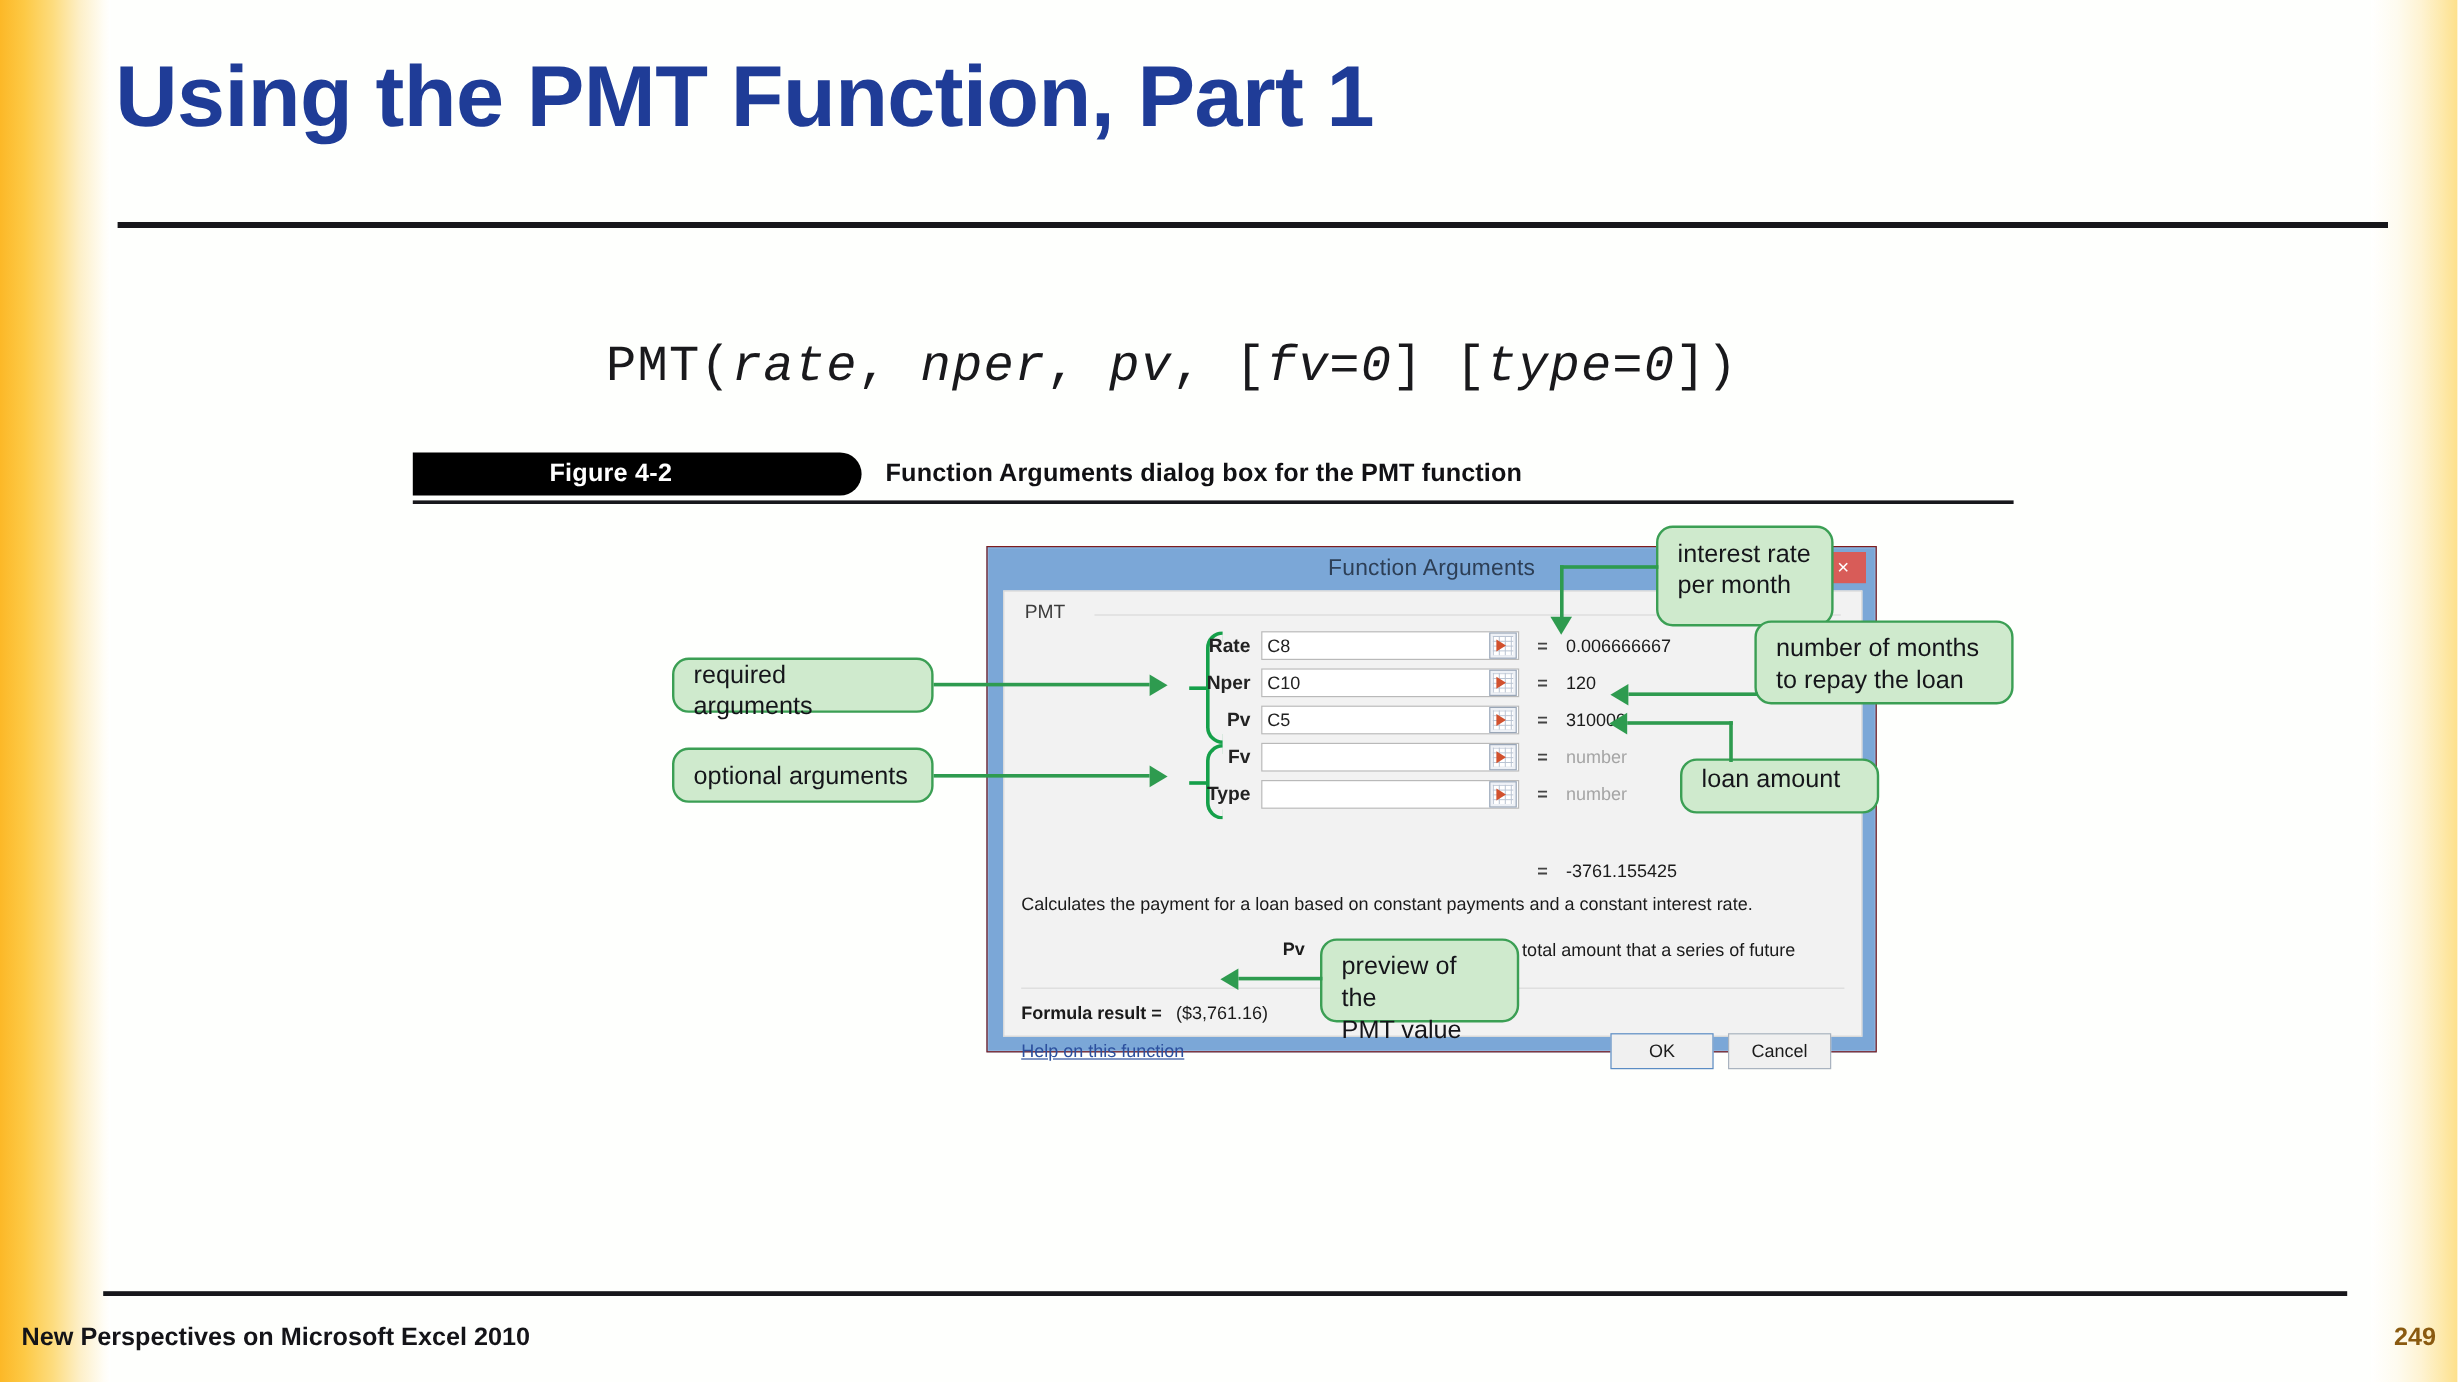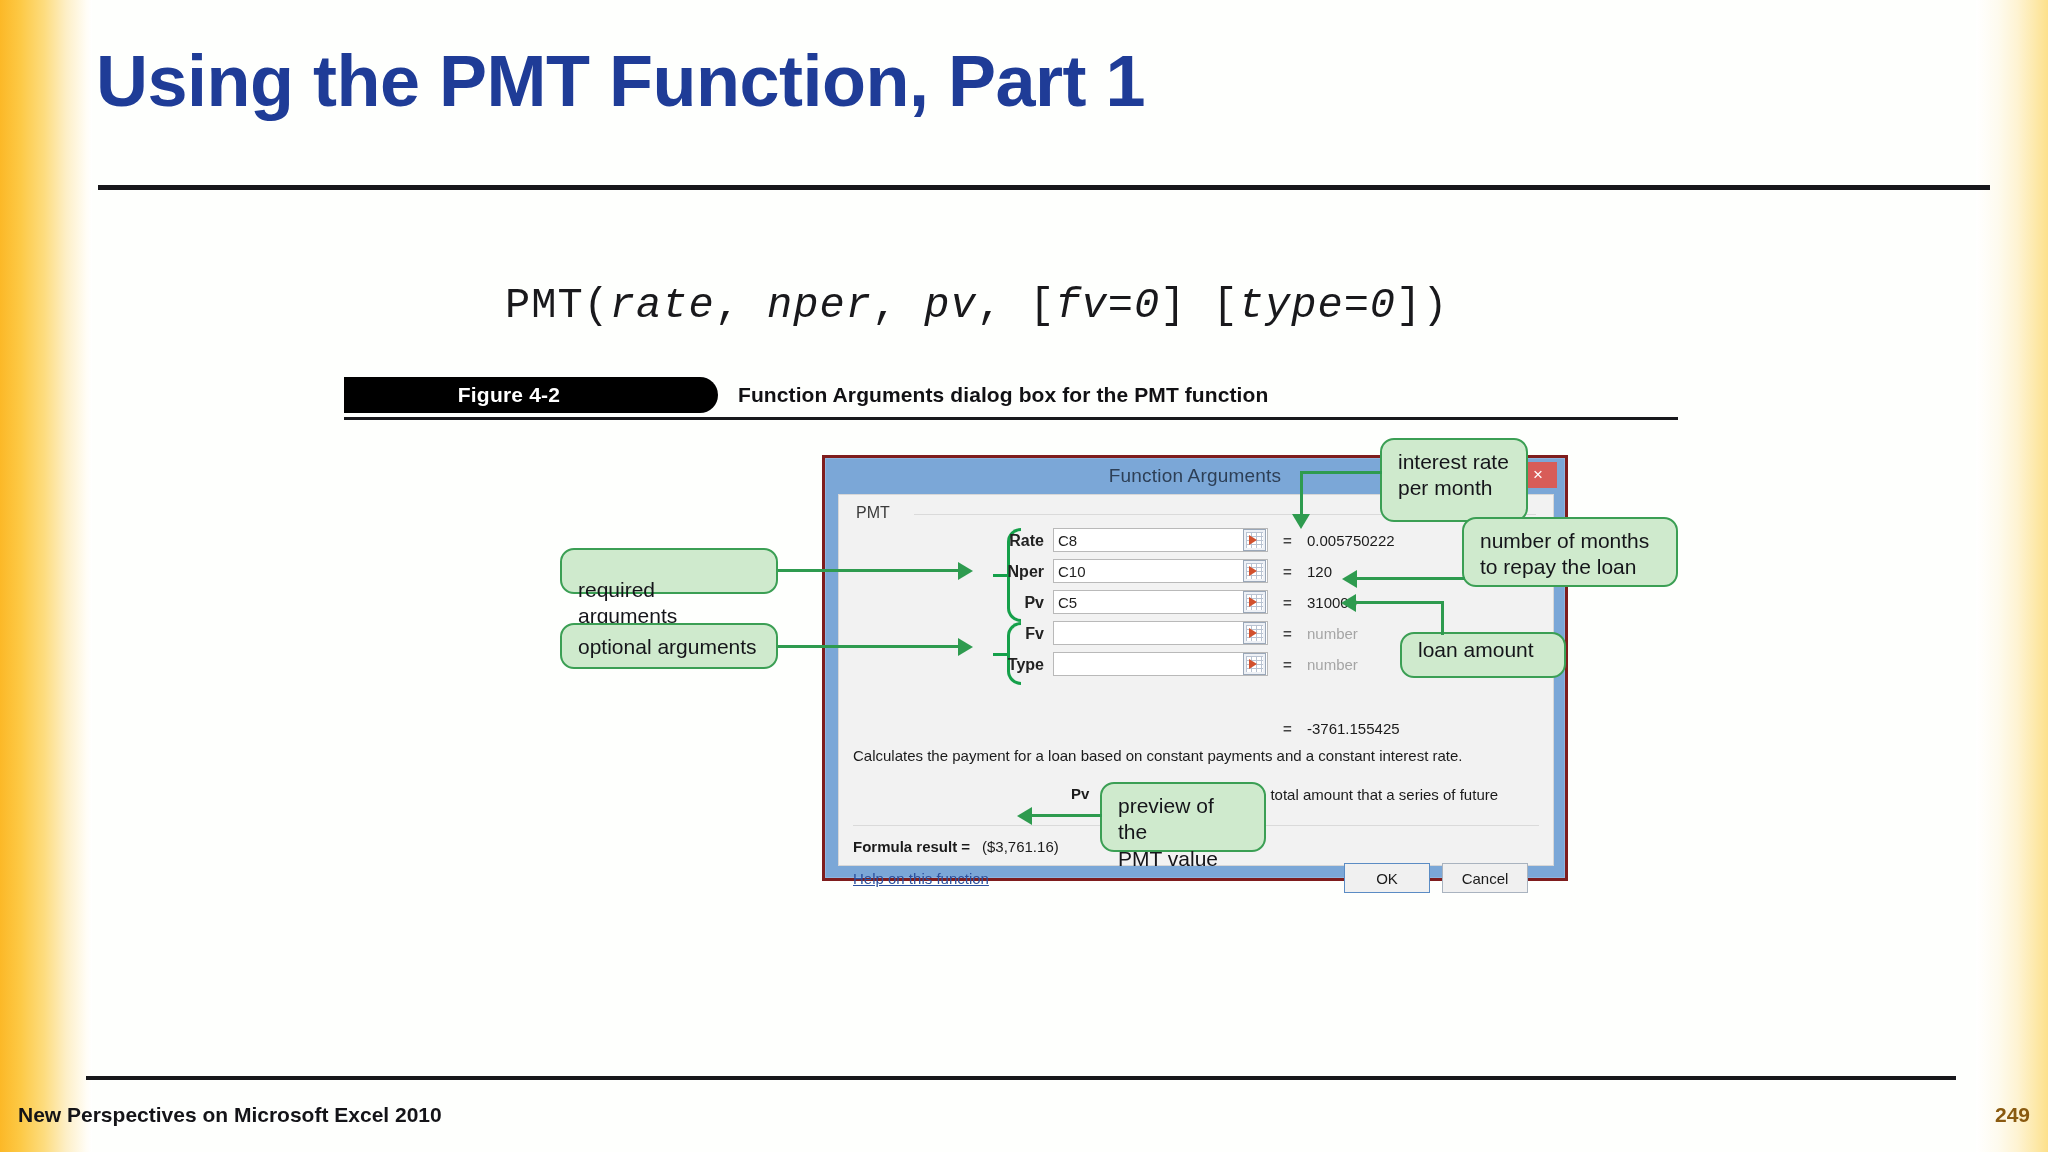--- a/index.html
+++ b/index.html
@@ -61,21 +61,21 @@
     white-space:nowrap;
   }
   .fig-underline{
     position:absolute;left:344px;top:417px;width:1334px;height:3px;background:#18181c;
   }
 
   
   .dialog{
     position:absolute;left:822px;top:455px;width:740px;height:420px;
     background:#7ba7d7;
-    border:3px solid #7f1d1d;
+    border:1px solid #7f1d1d;
     box-shadow:0 0 0 1px #8fb5de inset;
   }
   .dlg-titlebar{
     position:absolute;left:0;top:0;width:740px;height:36px;
     display:flex;align-items:center;justify-content:center;
   }
   .dlg-title{
     color:#2d3f56;font-size:19px;letter-spacing:0.2px;
   }
   .dlg-close{
@@ -188,21 +188,21 @@
   .dlg-btn.cancel{left:603px;}
 
   
   .callout{
     position:absolute;
     background:#cfeacd;border:2px solid #3b9f54;border-radius:14px;
     color:#15151a;font-size:21px;line-height:1.25;
     padding:9px 16px;box-sizing:border-box;
     white-space:pre-line;
   }
-  .co-required{left:560px;top:548px;width:218px;height:46px;padding-top:27px;}
+  .co-required{left:560px;top:548px;width:218px;height:46px;padding-top:0;}
   .co-optional{left:560px;top:623px;width:218px;height:46px;padding-top:9px;}
   .co-interest{left:1380px;top:438px;width:148px;height:84px;}
   .co-months{left:1462px;top:517px;width:216px;height:70px;}
   .co-loan{left:1400px;top:632px;width:166px;height:46px;padding-top:3px;}
   .co-preview{left:1100px;top:782px;width:166px;height:70px;}
 
   
   .ln{position:absolute;background:#2e9b4f;}
   .arrow{
     position:absolute;width:0;height:0;
@@ -273,21 +273,21 @@
       <div class="arg-rows">
 
         <div class="arg-row">
           <span class="arg-label">Rate</span>
           <span class="arg-input">C8</span>
           <span class="arg-picker">
               <span class="grid"></span>
               <span class="ar"></span>
             </span>
           <span class="arg-eq">=</span>
-          <span class="arg-val">0.005750222</span>
+          <span class="arg-val">0.006666667</span>
         </div>
 
         <div class="arg-row">
           <span class="arg-label">Nper</span>
           <span class="arg-input">C10</span>
           <span class="arg-picker">
               <span class="grid"></span>
               <span class="ar"></span>
             </span>
           <span class="arg-eq">=</span>

